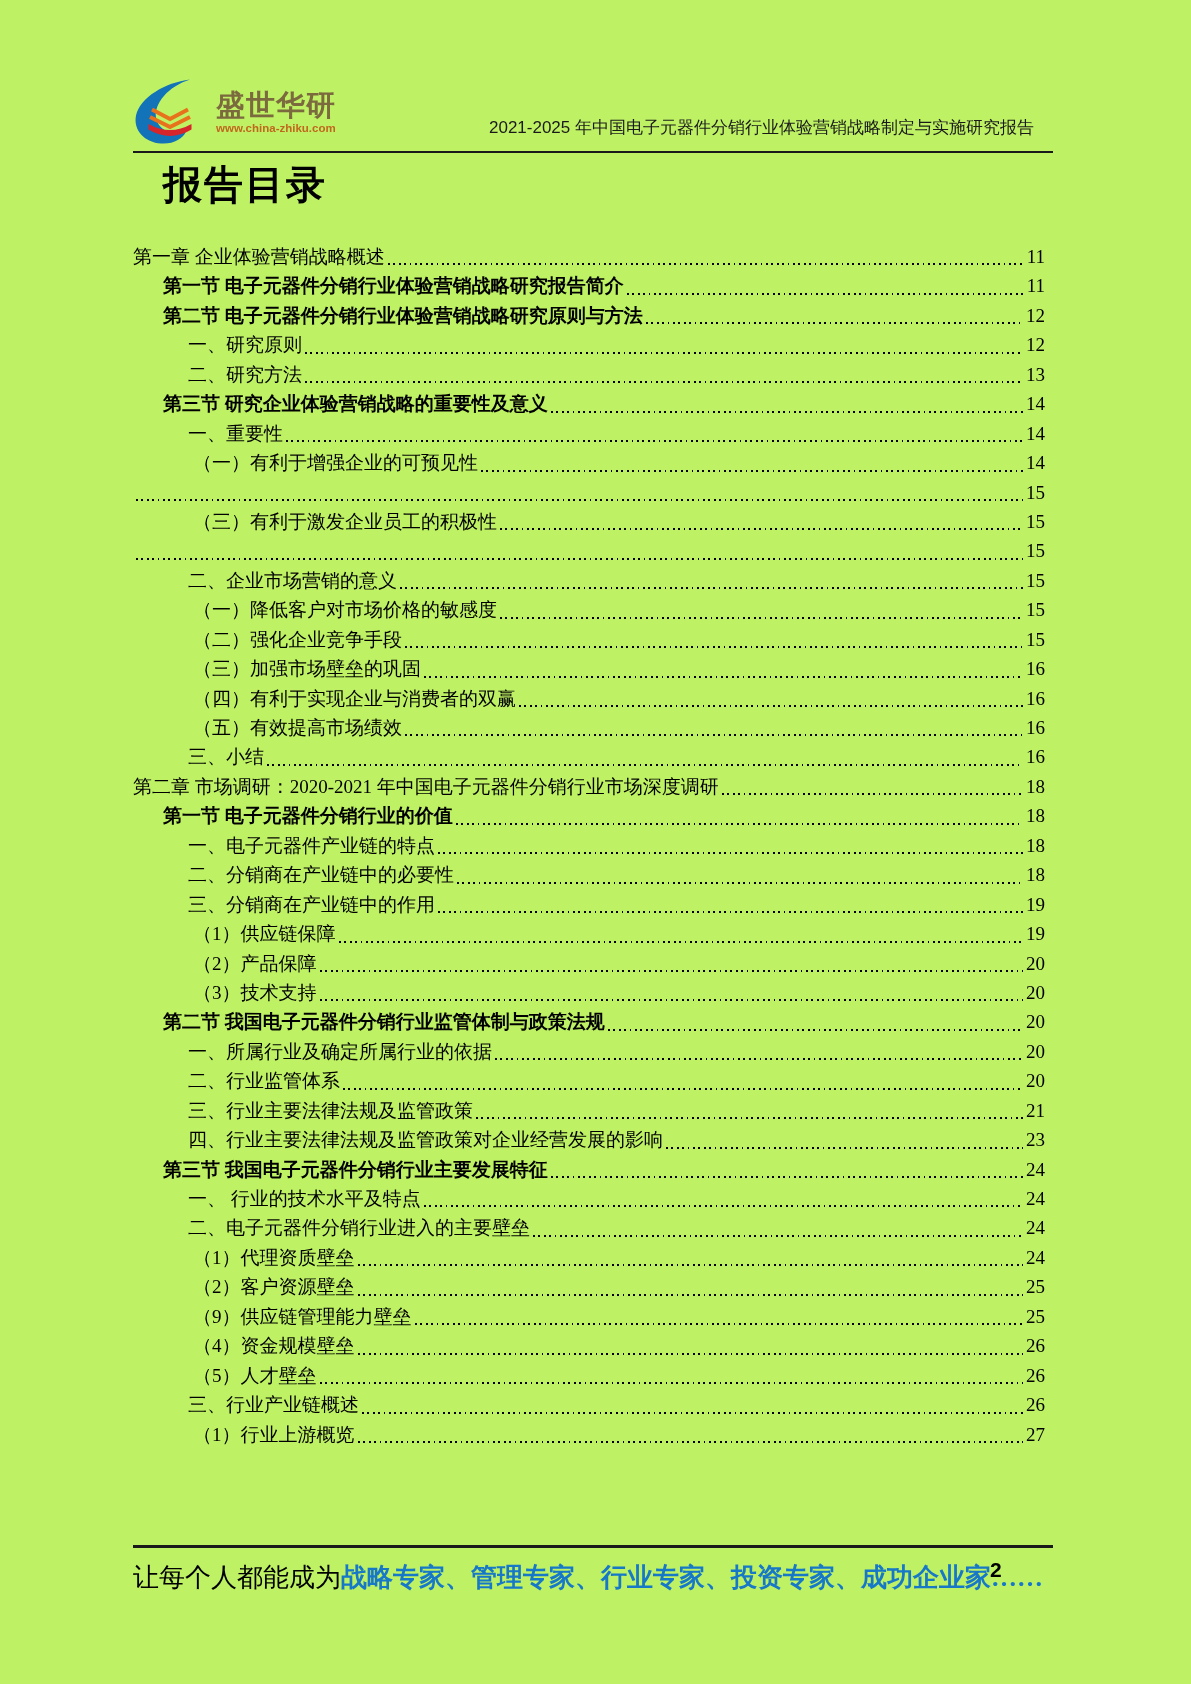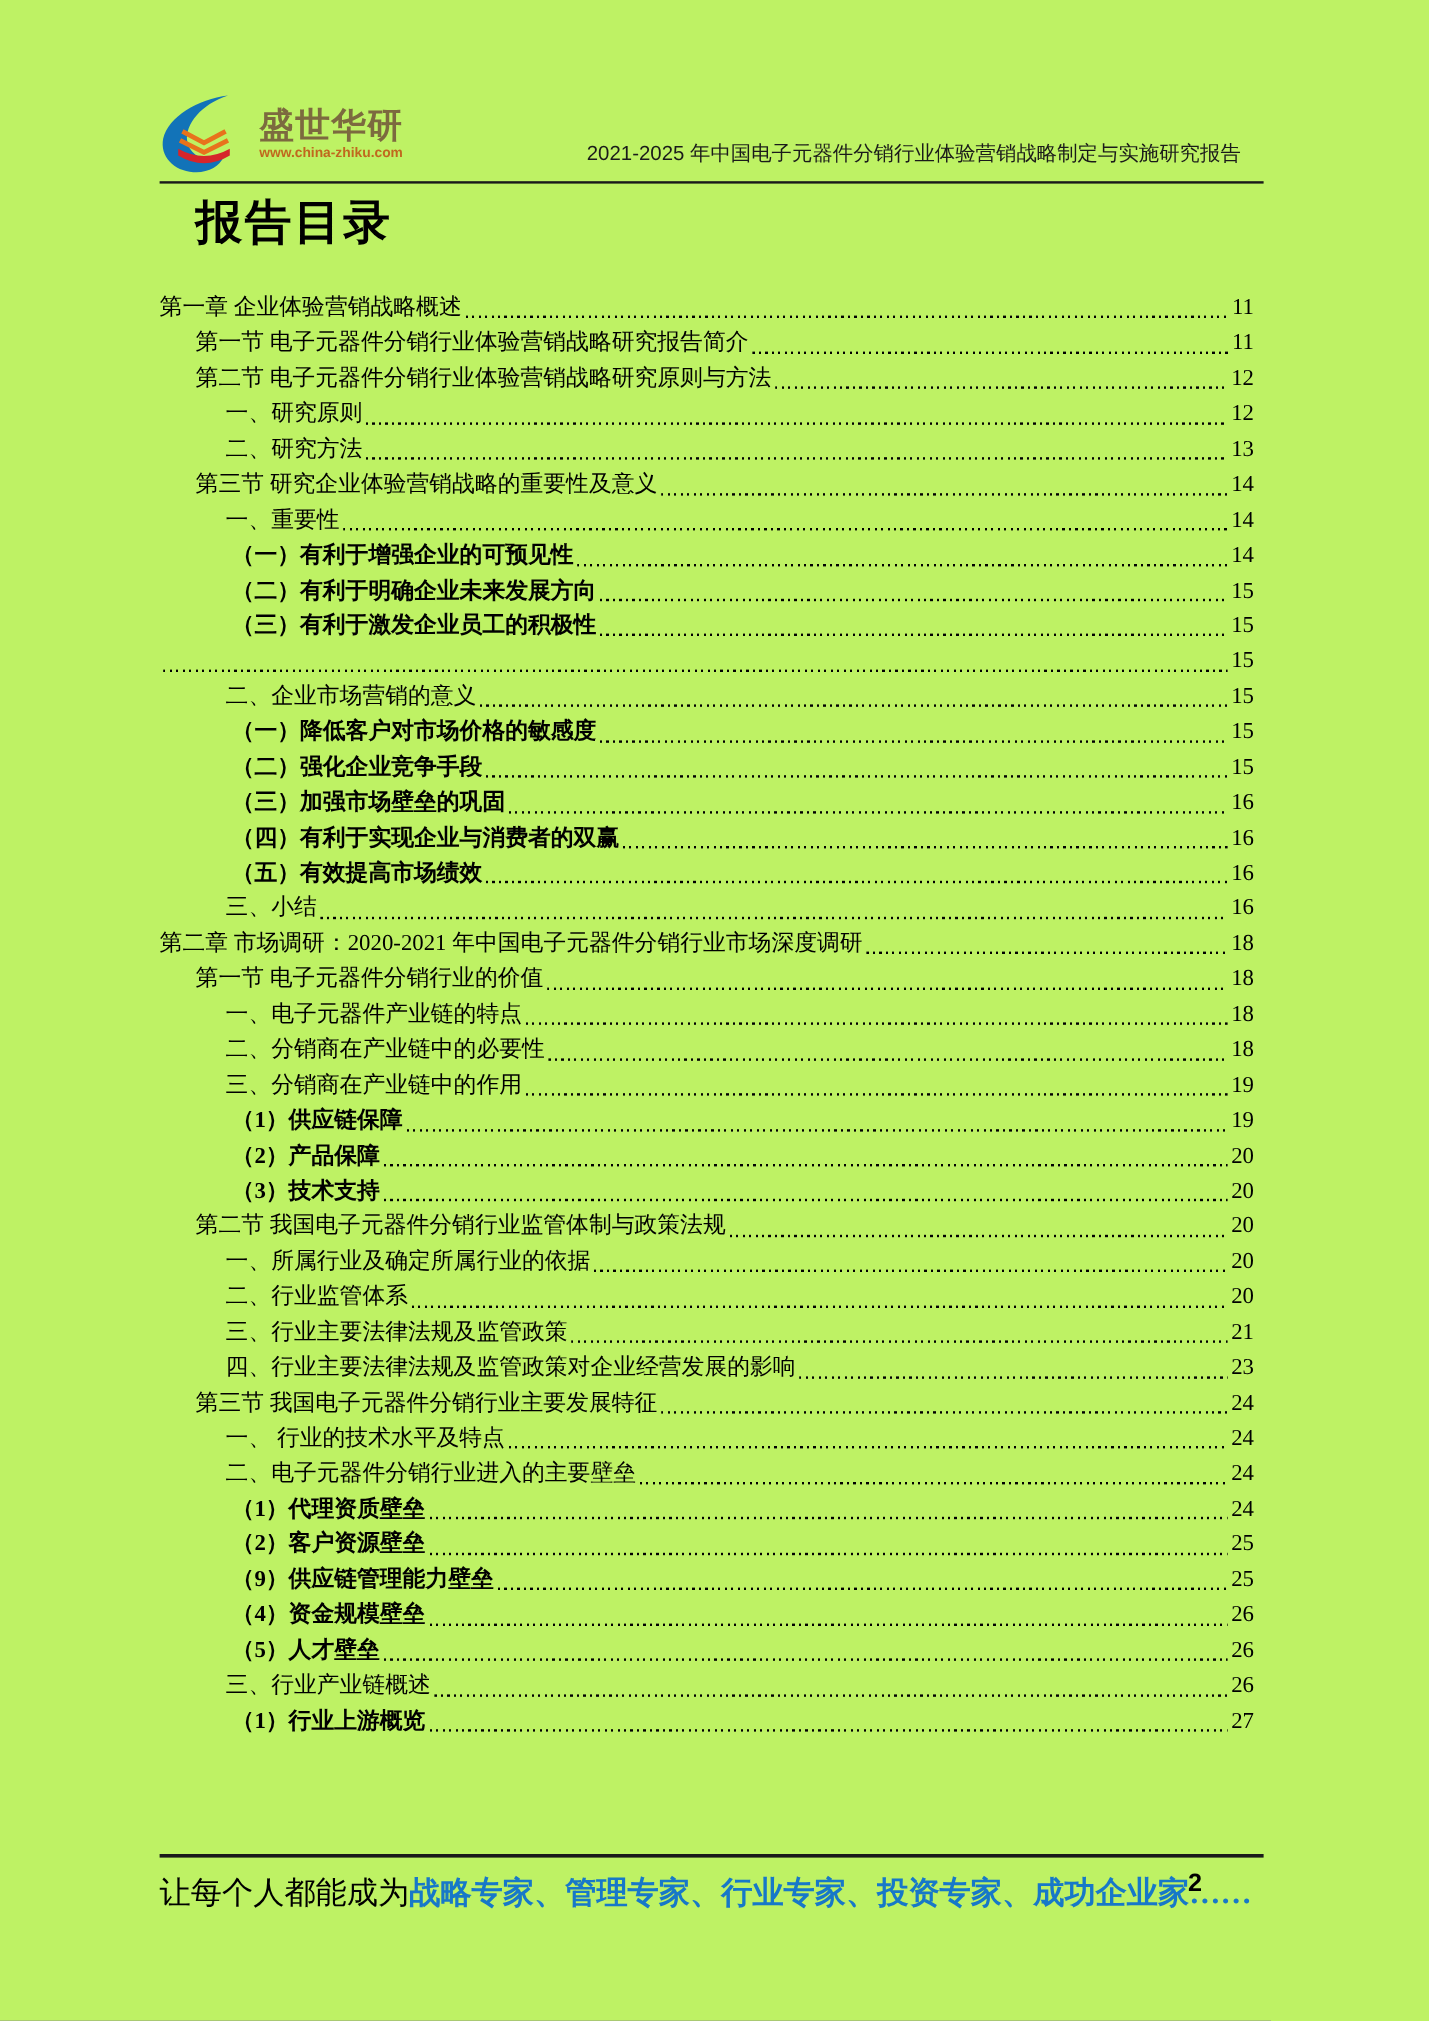--- a/index.html
+++ b/index.html
@@ -33,23 +33,23 @@
   
   .toc { position:absolute; left:133px; top:242px; width:912px; }
   .toc-row { display:flex; align-items:baseline; height:29.45px; font-size:19px; line-height:29.45px; white-space:nowrap; }
   .toc-row .toc-text { flex:0 0 auto; }
   .toc-row .dots {
     flex:1 1 auto; height:2px; align-self:flex-end; margin:0 3px 6px 3px;
     background-image:repeating-linear-gradient(90deg,#000 0,#000 1.8px,transparent 1.8px,transparent 5.4px);
   }
   .toc-row .toc-page { flex:0 0 auto; }
   .lvl-0 .toc-text { padding-left:0; }
-  .lvl-1 .toc-text { padding-left:30px; }
+  .lvl-1 .toc-text { padding-left:30px;font-weight:bold; }
   .lvl-2 .toc-text { padding-left:55px; }
-  .lvl-3 .toc-text { padding-left:60px;font-weight:bold; }
+  .lvl-3 .toc-text { padding-left:60px; }
 
   
   .footer-rule { position:absolute; left:133px; top:1545px; width:920px; height:2.5px; background:#1a1a1a; }
   .footer-slogan { position:absolute; left:133px; top:1560px; font-size:26px; white-space:nowrap; }
   .footer-slogan .hl { color:#1778c8; font-weight:bold; }
   .footer-pagenum {
     position:absolute; left:990px; top:1558px;
     font-family:"Liberation Sans","DejaVu Sans",sans-serif;
     font-weight:bold; font-size:21px; color:#000;
   }
@@ -112,21 +112,20 @@
         <span class="toc-text">一、重要性</span>
         <span class="dots"></span>
         <span class="toc-page">14</span>
       </div>
       <div class="toc-row lvl-3">
         <span class="toc-text">（一）有利于增强企业的可预见性</span>
         <span class="dots"></span>
         <span class="toc-page">14</span>
       </div>
       <div class="toc-row lvl-3">
-        <span class="toc-text">（二）有利于明确企业未来发展方向</span>
         <span class="dots"></span>
         <span class="toc-page">15</span>
       </div>
       <div class="toc-row lvl-3">
         <span class="toc-text">（三）有利于激发企业员工的积极性</span>
         <span class="dots"></span>
         <span class="toc-page">15</span>
       </div>
       <div class="toc-row lvl-3">
         <span class="dots"></span>

